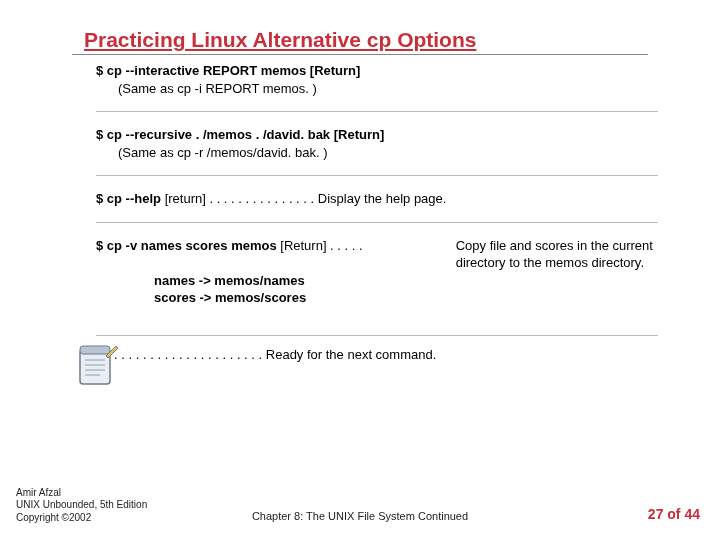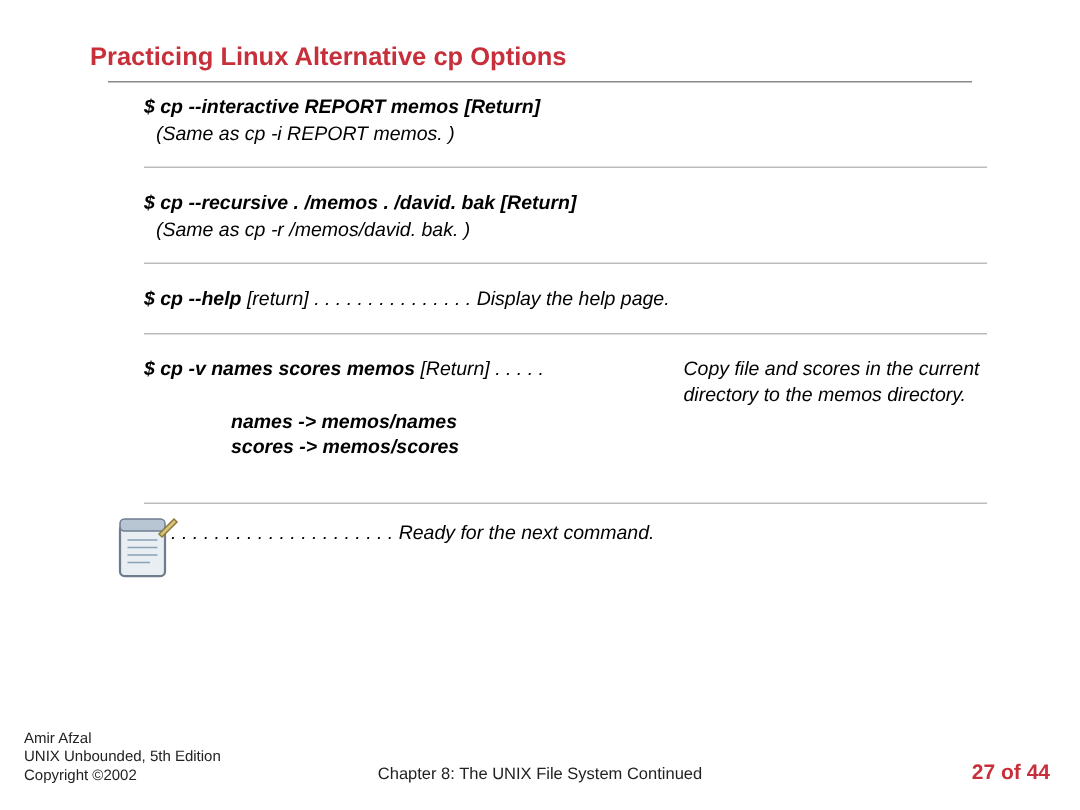--- a/index.html
+++ b/index.html
@@ -1,23 +1,23 @@
 <!DOCTYPE html>
 <html><head>
 <meta charset="utf-8">
 <style>
   html,body{margin:0;padding:0;width:720px;height:540px;background:#fff;font-family:Arial,Helvetica,sans-serif;color:#000;}
   .slide{position:relative;width:720px;height:540px;box-sizing:border-box;}
-  .title{position:absolute;left:60px;top:28px;font-size:17px;font-weight:bold;color:#c72f3a;}
+  .title{position:absolute;left:84px;top:28px;font-size:21px;font-weight:bold;color:#c72f3a;text-decoration:underline;}
   .title-rule{position:absolute;left:72px;top:54px;width:576px;height:0;border-top:1px solid #888;}
-  .body{position:absolute;left:96px;top:62px;width:562px;font-size:13px;line-height:1.35;font-style:italic;}
+  .body{position:absolute;left:96px;top:62px;width:562px;font-size:13px;line-height:1.35;}
   .cmd{font-weight:bold;}
   .block{margin-bottom:14px;padding-bottom:14px;border-bottom:1px solid #bbb;}
   .block.noborder{border-bottom:none;}
-  .sub{margin-left:8px;font-weight:normal;}
+  .sub{margin-left:22px;font-weight:normal;}
   .twocol{display:flex;}
   .twocol .left{flex:0 0 64%;}
   .twocol .right{flex:1;}
   .indent-out{margin-left:58px;font-weight:bold;}
   .note-row{position:absolute;left:72px;top:340px;width:560px;display:flex;align-items:flex-start;}
   .note-icon{width:48px;height:48px;margin-right:14px;flex:0 0 48px;}
   .note-text{font-style:italic;font-size:13px;line-height:1.35;padding-top:4px;}
   .footer-left{position:absolute;left:16px;bottom:16px;font-size:10px;color:#222;line-height:1.25;}
   .footer-center{position:absolute;left:0;right:0;bottom:18px;text-align:center;font-size:11px;color:#222;}
   .footer-right{position:absolute;right:20px;bottom:18px;font-size:14px;color:#c72f3a;font-weight:bold;}

